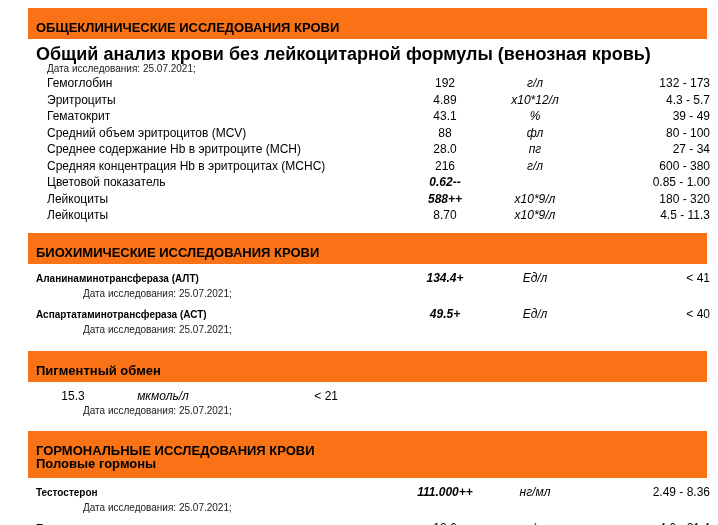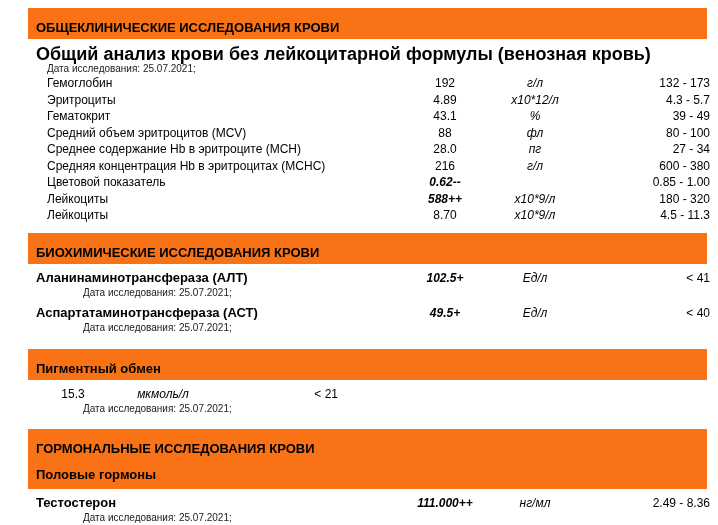--- a/index.html
+++ b/index.html
@@ -15,21 +15,21 @@
   
   .bar {
     margin: 0 11px 0 28px;
     background: #f97316;
     padding: 13px 8px 5px 8px;
     font-size: 13px;
     font-weight: 700;
     line-height: 13px;
   }
   .bar.block { padding-bottom: 8px; }
-  .bar.block .sub-line { margin-top: 13px; }
+  .bar.block .sub-line { }
 
   .content { margin: 0 8px 0 28px; }
 
   .subtitle {
     font-size: 18px; font-weight: 700;
     margin: 8px 8px 0 36px;
     line-height: 15px;
   }
   .date {
     font-size: 10px; 
@@ -46,21 +46,21 @@
   }
   .row .name { flex: 1 1 auto; padding-left: 19px; }
   .row .col-val   { width: 90px;  flex: 0 0 90px;  text-align: center; }
   .row .col-unit  { width: 90px;  flex: 0 0 90px;  text-align: center; font-style: italic; }
   .row .col-range { width: 130px; flex: 0 0 130px; text-align: right; }
   .flag { font-weight: 700; font-style: italic; }
 
   
   .analyte { margin-top: 6px; }
   .analyte .row { line-height: 16px; }
-  .analyte .row .name { font-weight: 700; padding-left: 8px; font-size: 13px; }
+  .analyte .row .name { font-weight: 700; padding-left: 8px; font-size: 10px; }
   .analyte .date { margin-left: 55px; margin-top: 1px; margin-bottom: 5px; }
   .gap-m  { height: 9px; }
   .gap-l  { height: 10px; }
 </style>
 </head>
 <body>
 
 <div class="page">
 
   <div class="bar">
@@ -129,21 +129,21 @@
 
   <div class="gap-m"></div>
 
   <div class="bar">
     <span>БИОХИМИЧЕСКИЕ ИССЛЕДОВАНИЯ КРОВИ</span>
   </div>
 
   <div class="content analyte">
     <div class="row">
       <span class="name">Аланинаминотрансфераза (АЛТ)</span>
-      <span class="col-val flag">102.5+</span>
+      <span class="col-val flag">134.4+</span>
       <span class="col-unit">Ед/л</span>
       <span class="col-range">&lt; 41</span>
     </div>
     <div class="date">Дата исследования: 25.07.2021;</div>
   </div>
 
   <div class="content analyte">
     <div class="row">
       <span class="name">Аспартатаминотрансфераза (АСТ)</span>
       <span class="col-val flag">49.5+</span>

